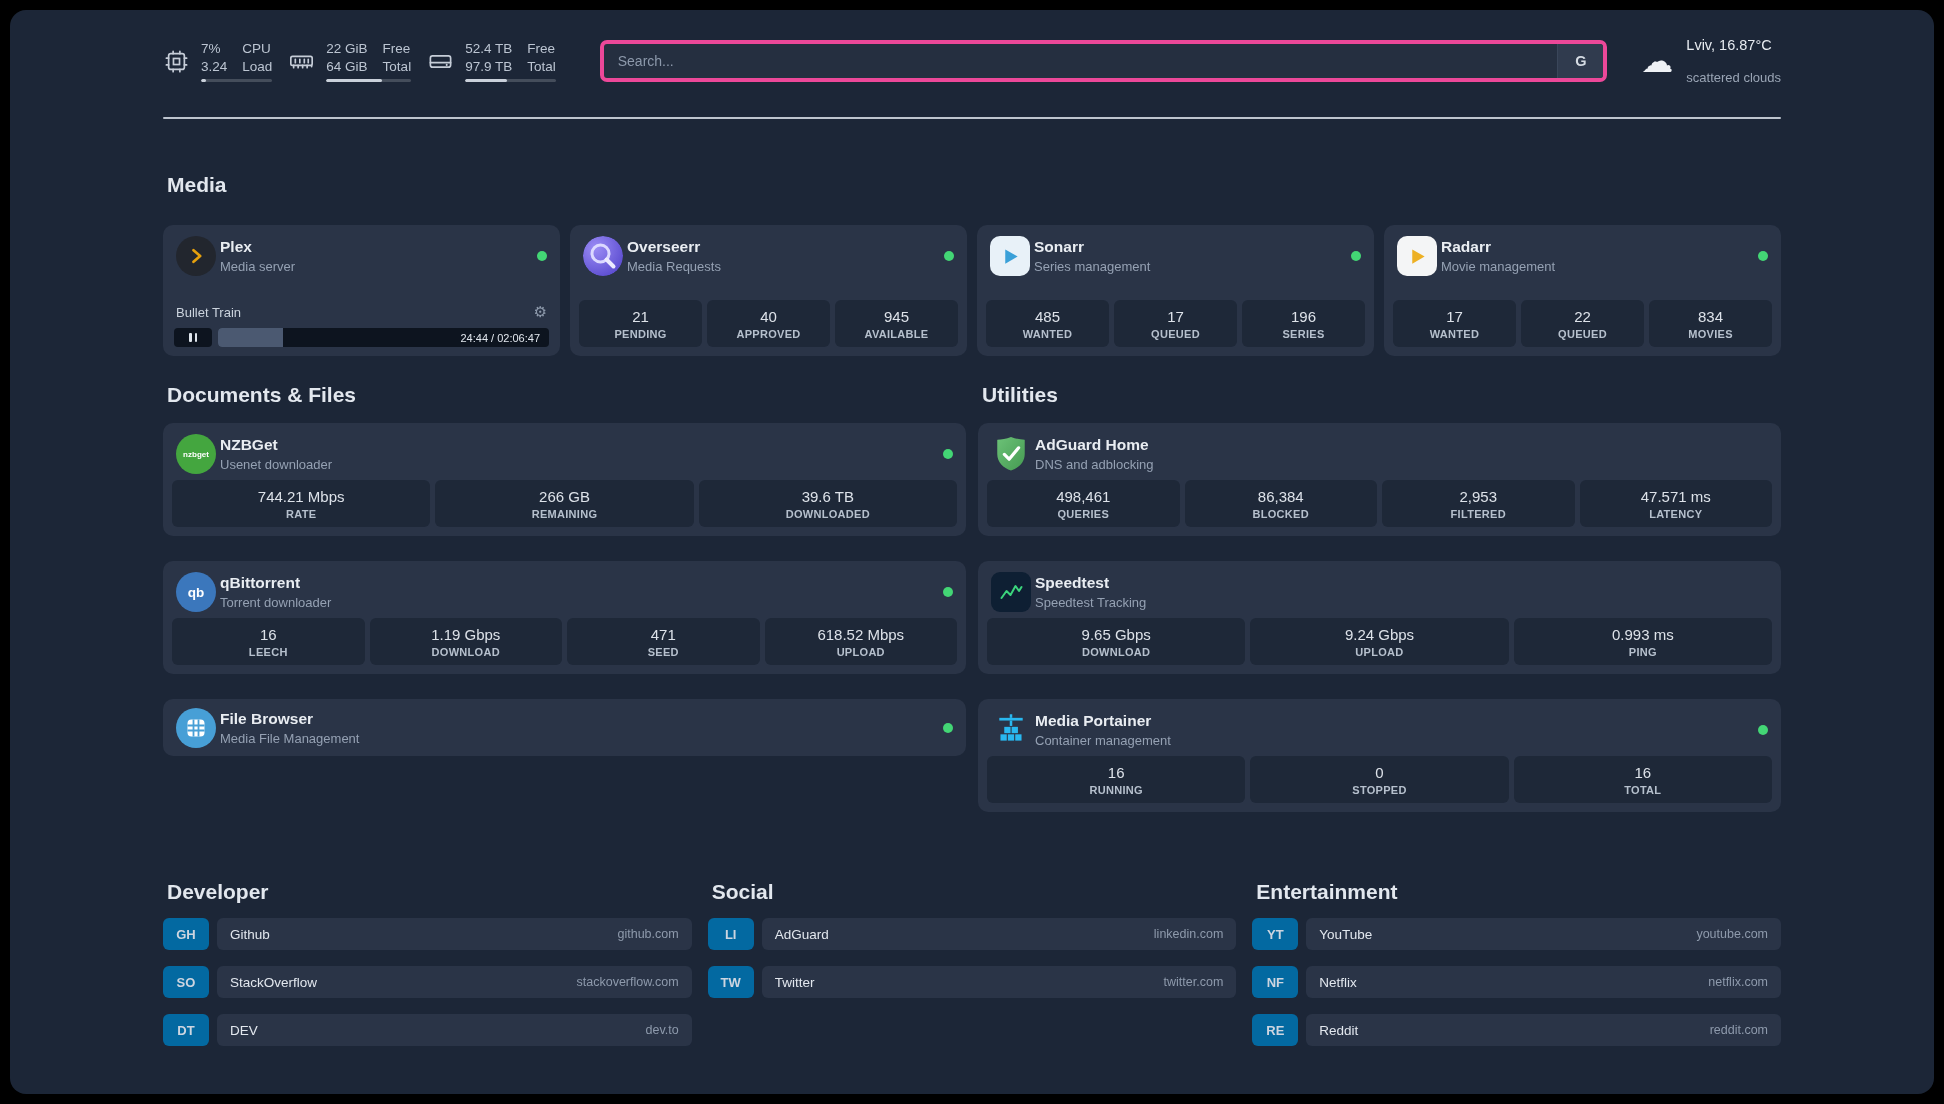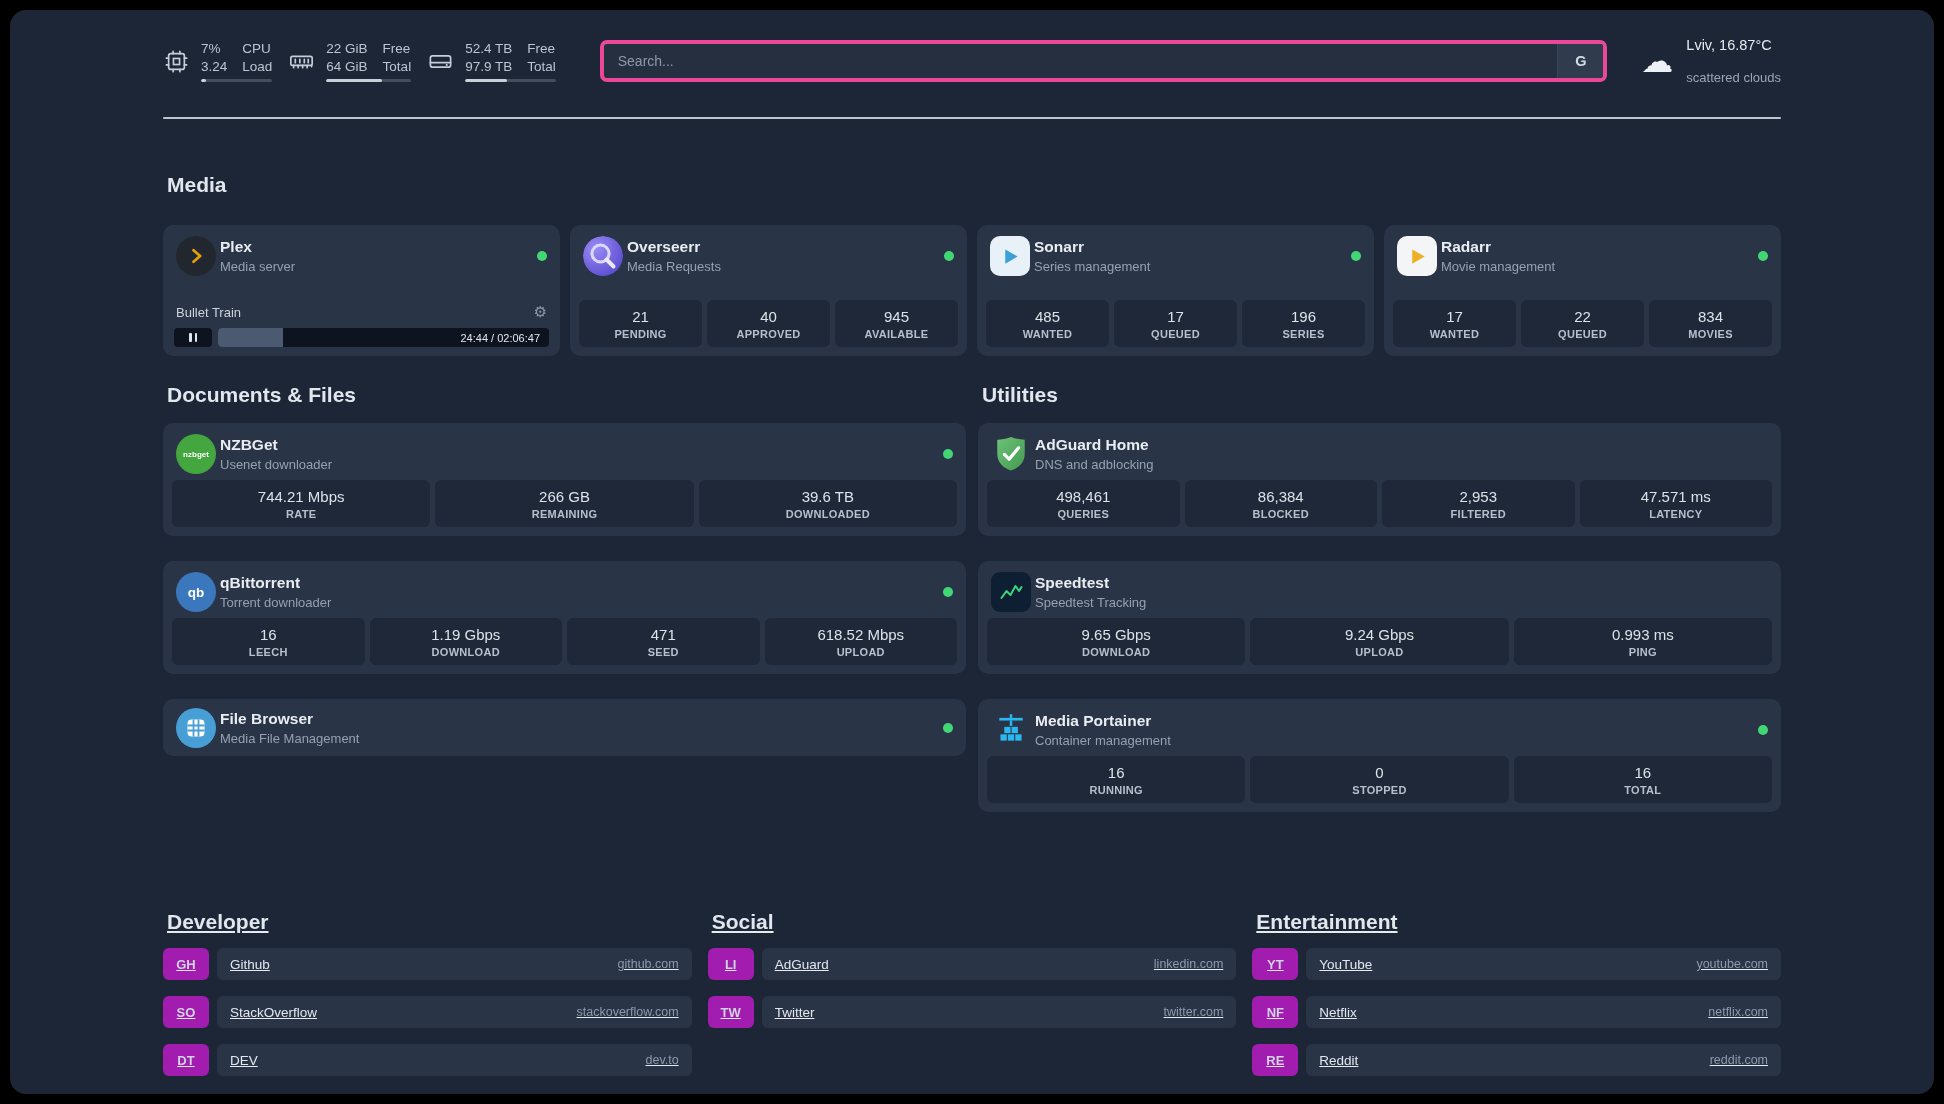--- a/index.html
+++ b/index.html
@@ -76,24 +76,24 @@
   .icon-sonarr{background:#e8f1f8;border-radius:10px;}
   .icon-radarr{background:#f4f5f6;border-radius:10px;}
   .icon-nzbget{background:#44a63f;}
   .icon-nzbget span{font-size:8px;font-weight:700;color:#fff;}
   .icon-qb{background:#3b77bc;}
   .icon-qb span{font-size:13.5px;font-weight:700;color:#fff;}
   .icon-fb{background:#479fd6;}
   .icon-speedtest{background:#0e1f33;border-radius:9px;}
 
   
-  .bm-grid{display:grid;grid-template-columns:repeat(3,1fr);gap:7px 16px;margin-top:98px;align-items:start;text-decoration:underline;}
+  .bm-grid{display:grid;grid-template-columns:repeat(3,1fr);gap:7px 16px;margin-top:68px;align-items:start;}
   .bm-col .section-title{margin-bottom:14px;}
   .bm-row{display:flex;gap:8px;margin-bottom:16px;height:32px;cursor:pointer;}
-  .bm-abbr{width:46px;background:#a21caf;border-radius:6px;display:flex;align-items:center;
+  .bm-abbr{width:46px;background:#0369a1;border-radius:6px;display:flex;align-items:center;
     justify-content:center;font-size:13px;font-weight:700;color:#cdd5e0;flex:0 0 46px;}
   .bm-pill{flex:1;background:#2a3447;border-radius:6px;display:flex;align-items:center;
     justify-content:space-between;padding:0 13px;}
   .bm-name{font-size:13.5px;color:#e2e7ee;}
   .bm-url{font-size:12.5px;color:#8e9aac;}
 </style>
 </head>
 <body>
 
 <div class="page">

